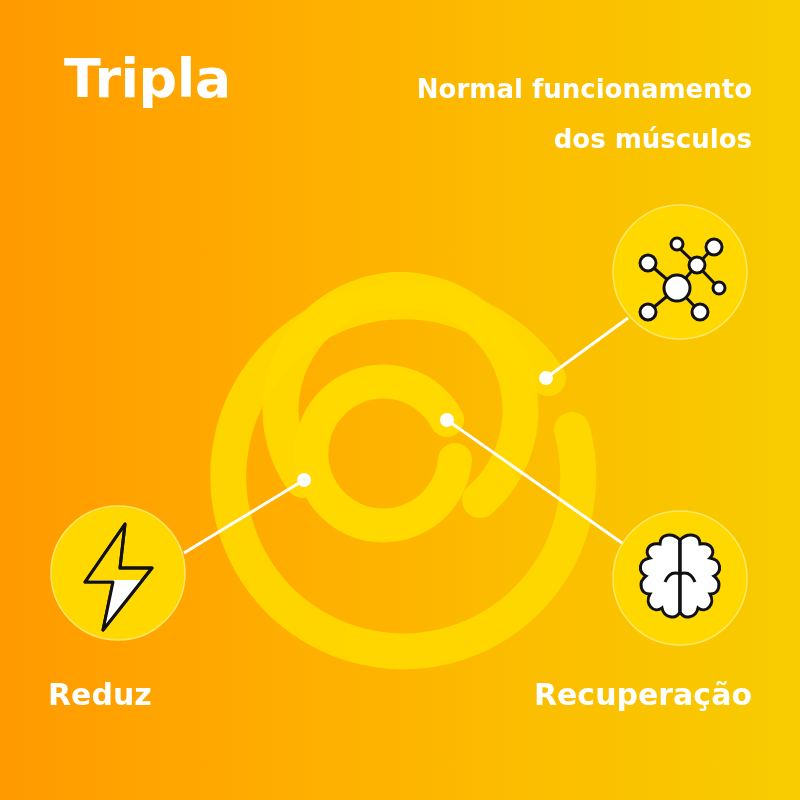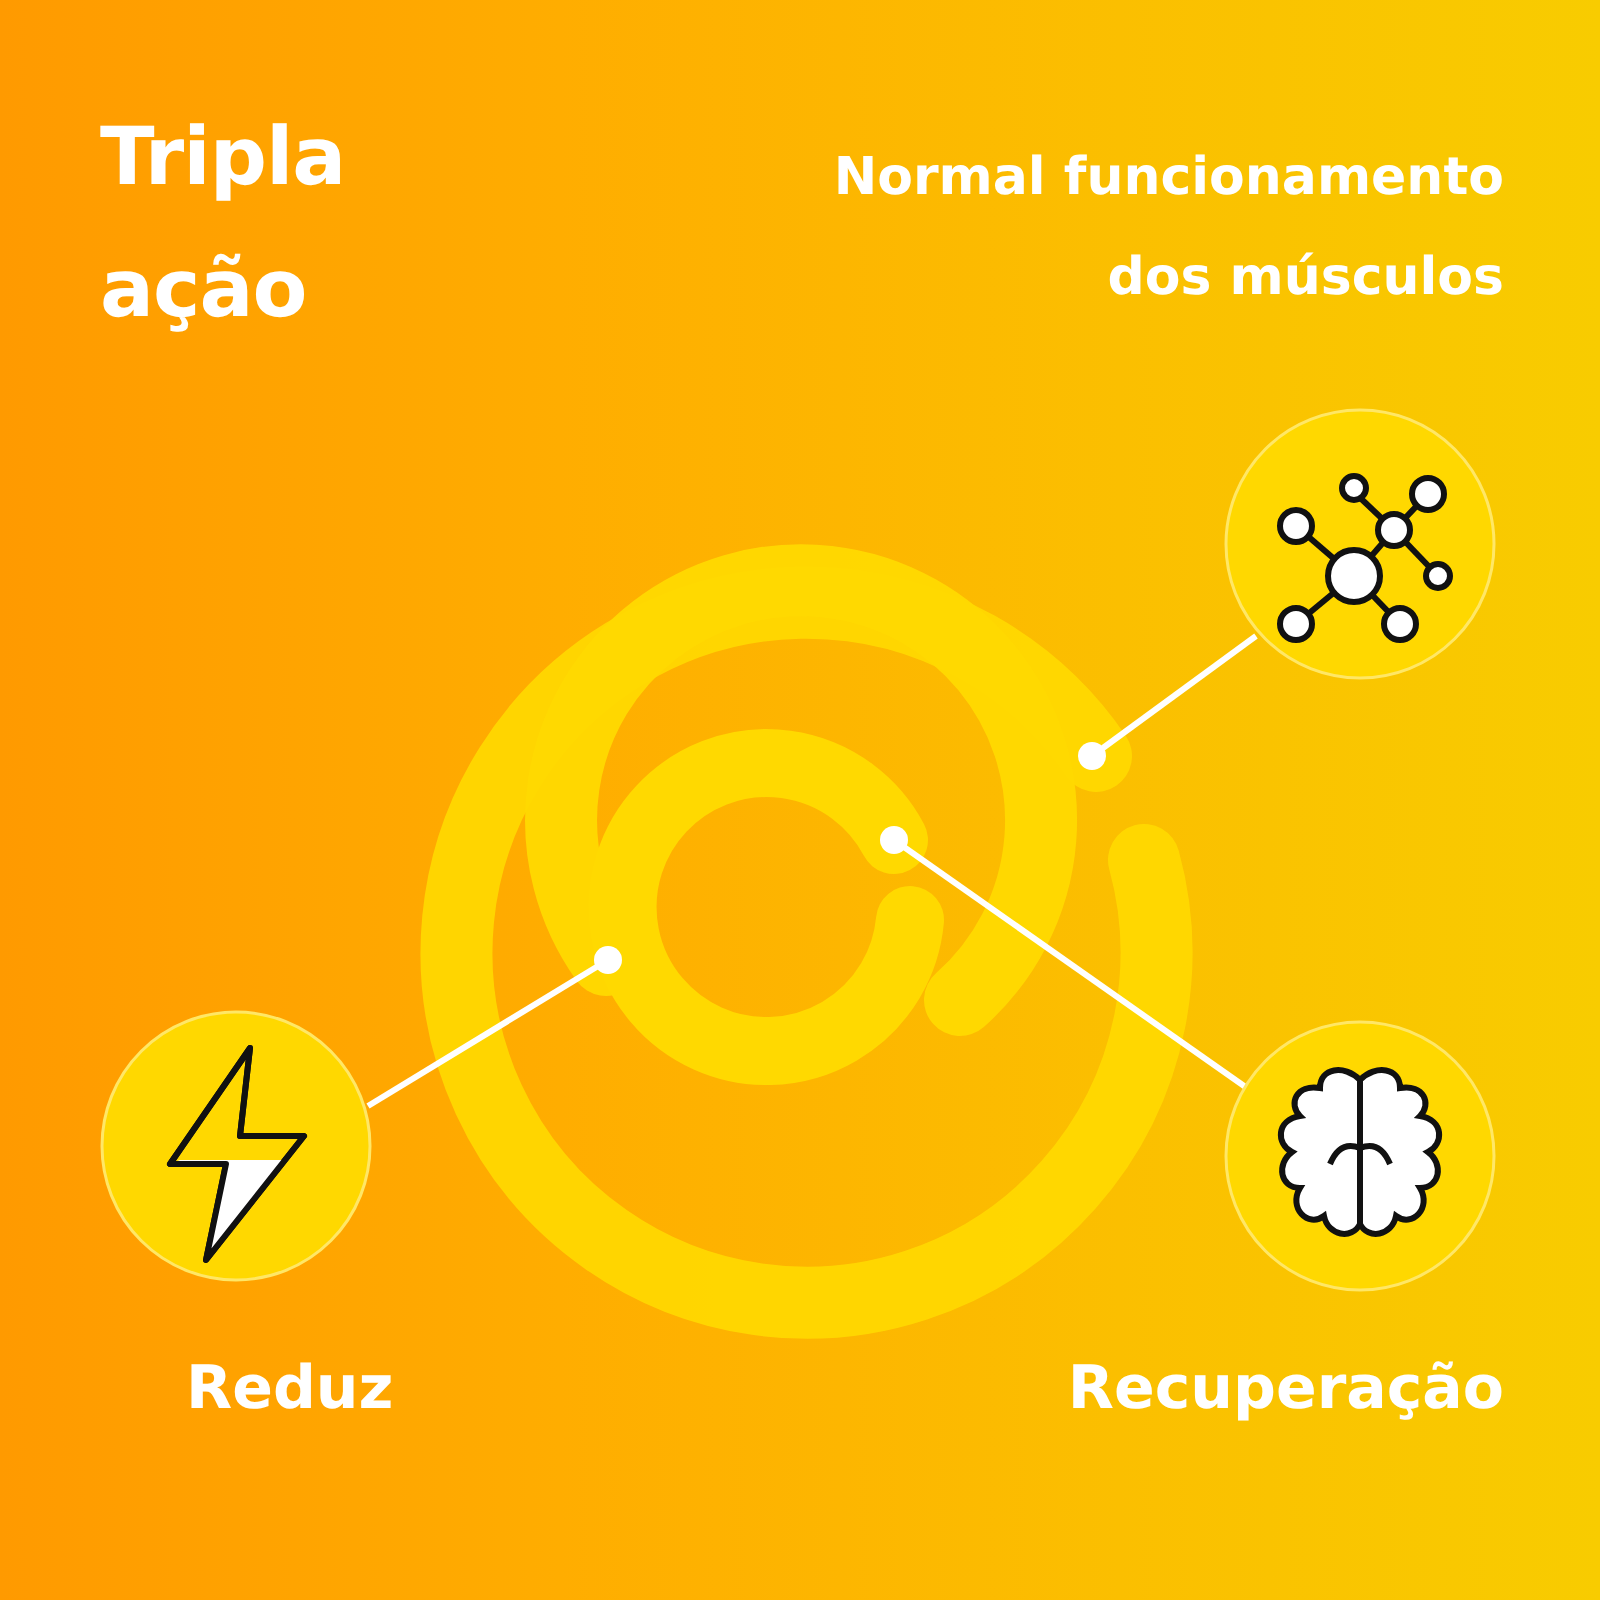--- a/index.html
+++ b/index.html
@@ -1,21 +1,21 @@
 <!DOCTYPE html>
 <html><head>
 <meta charset="utf-8">
 <style>
   html,body{margin:0;padding:0;}
   body{width:800px;height:800px;overflow:hidden;font-family:"DejaVu Sans","Liberation Sans",sans-serif;}
   .canvas{position:relative;width:800px;height:800px;background:linear-gradient(90deg,#ff9a00 0%,#ffad00 35%,#fbbf00 70%,#f8cc00 100%);}
   .txt{position:absolute;color:#fff;font-weight:bold;}
-  .title{left:50px;top:46px;font-size:40px;line-height:66px;letter-spacing:-0.5px;}
+  .title{left:64px;top:46px;font-size:54px;line-height:66px;letter-spacing:-0.5px;}
   .tr{right:48px;top:64px;font-size:26px;line-height:50px;text-align:right;}
-  .bl{left:48px;top:670px;font-size:30px;line-height:50px;margin-left:45px;}
+  .bl{left:48px;top:670px;font-size:30px;line-height:50px;}
   .br{right:48px;top:670px;font-size:30px;line-height:50px;text-align:right;}
   .art{position:absolute;left:0;top:0;}
 </style>
 </head>
 <body>
 
 <div class="canvas">
 
   <svg class="art" width="800" height="800" viewBox="0 0 800 800">
 
@@ -76,21 +76,20 @@
     <g>
       <circle cx="118" cy="573" r="67" fill="#ffd800" stroke="#ffe766" stroke-width="1.5"></circle>
       <path d="M 125 524 L 85 582 L 113 582 L 103 630 L 152 568 L 120 568 Z" fill="#ffd800" stroke="#111" stroke-width="3" stroke-linejoin="round"></path>
       <path d="M 85 582 L 113 582 L 103 630 L 142 580 L 90 580 Z" fill="#fff"></path>
       <path d="M 125 524 L 85 582 L 113 582 L 103 630 L 152 568 L 120 568 Z" fill="none" stroke="#111" stroke-width="3" stroke-linejoin="round"></path>
     </g>
   </svg>
 
   <div class="txt title">
     <div>Tripla</div>
-    <div>ação</div>
   </div>
 
   <div class="txt tr">
     <div>Normal funcionamento</div>
     <div>dos músculos</div>
   </div>
 
   <div class="txt bl">
     <div>Reduz</div>
   </div>

